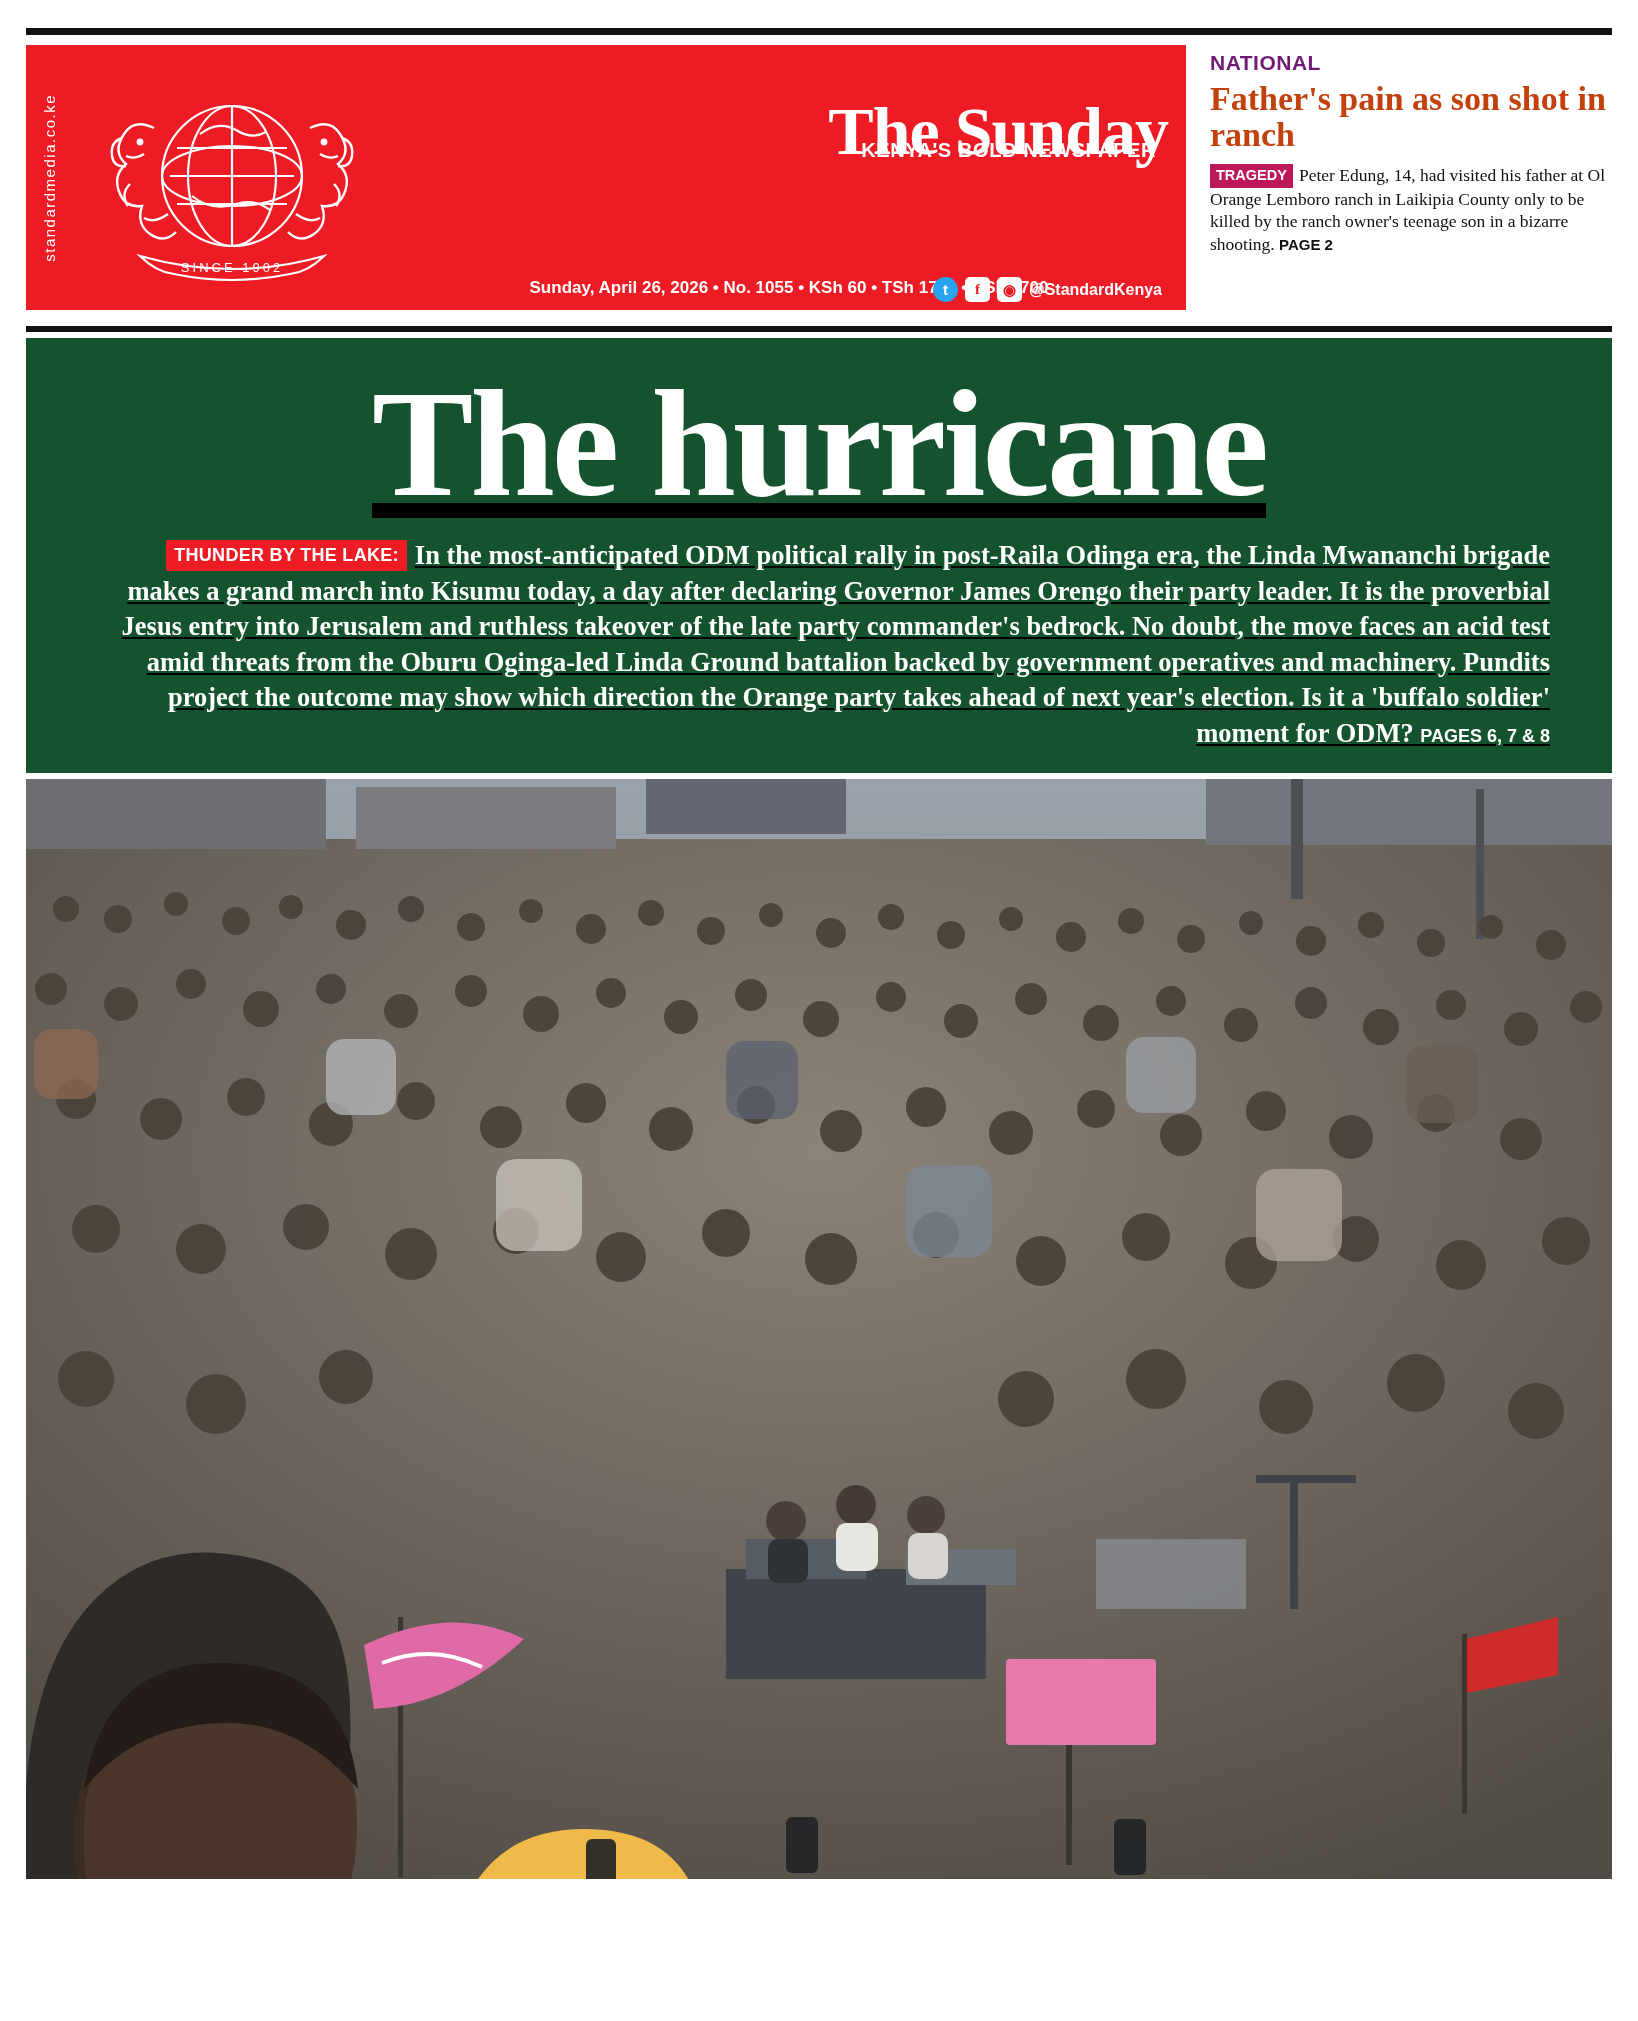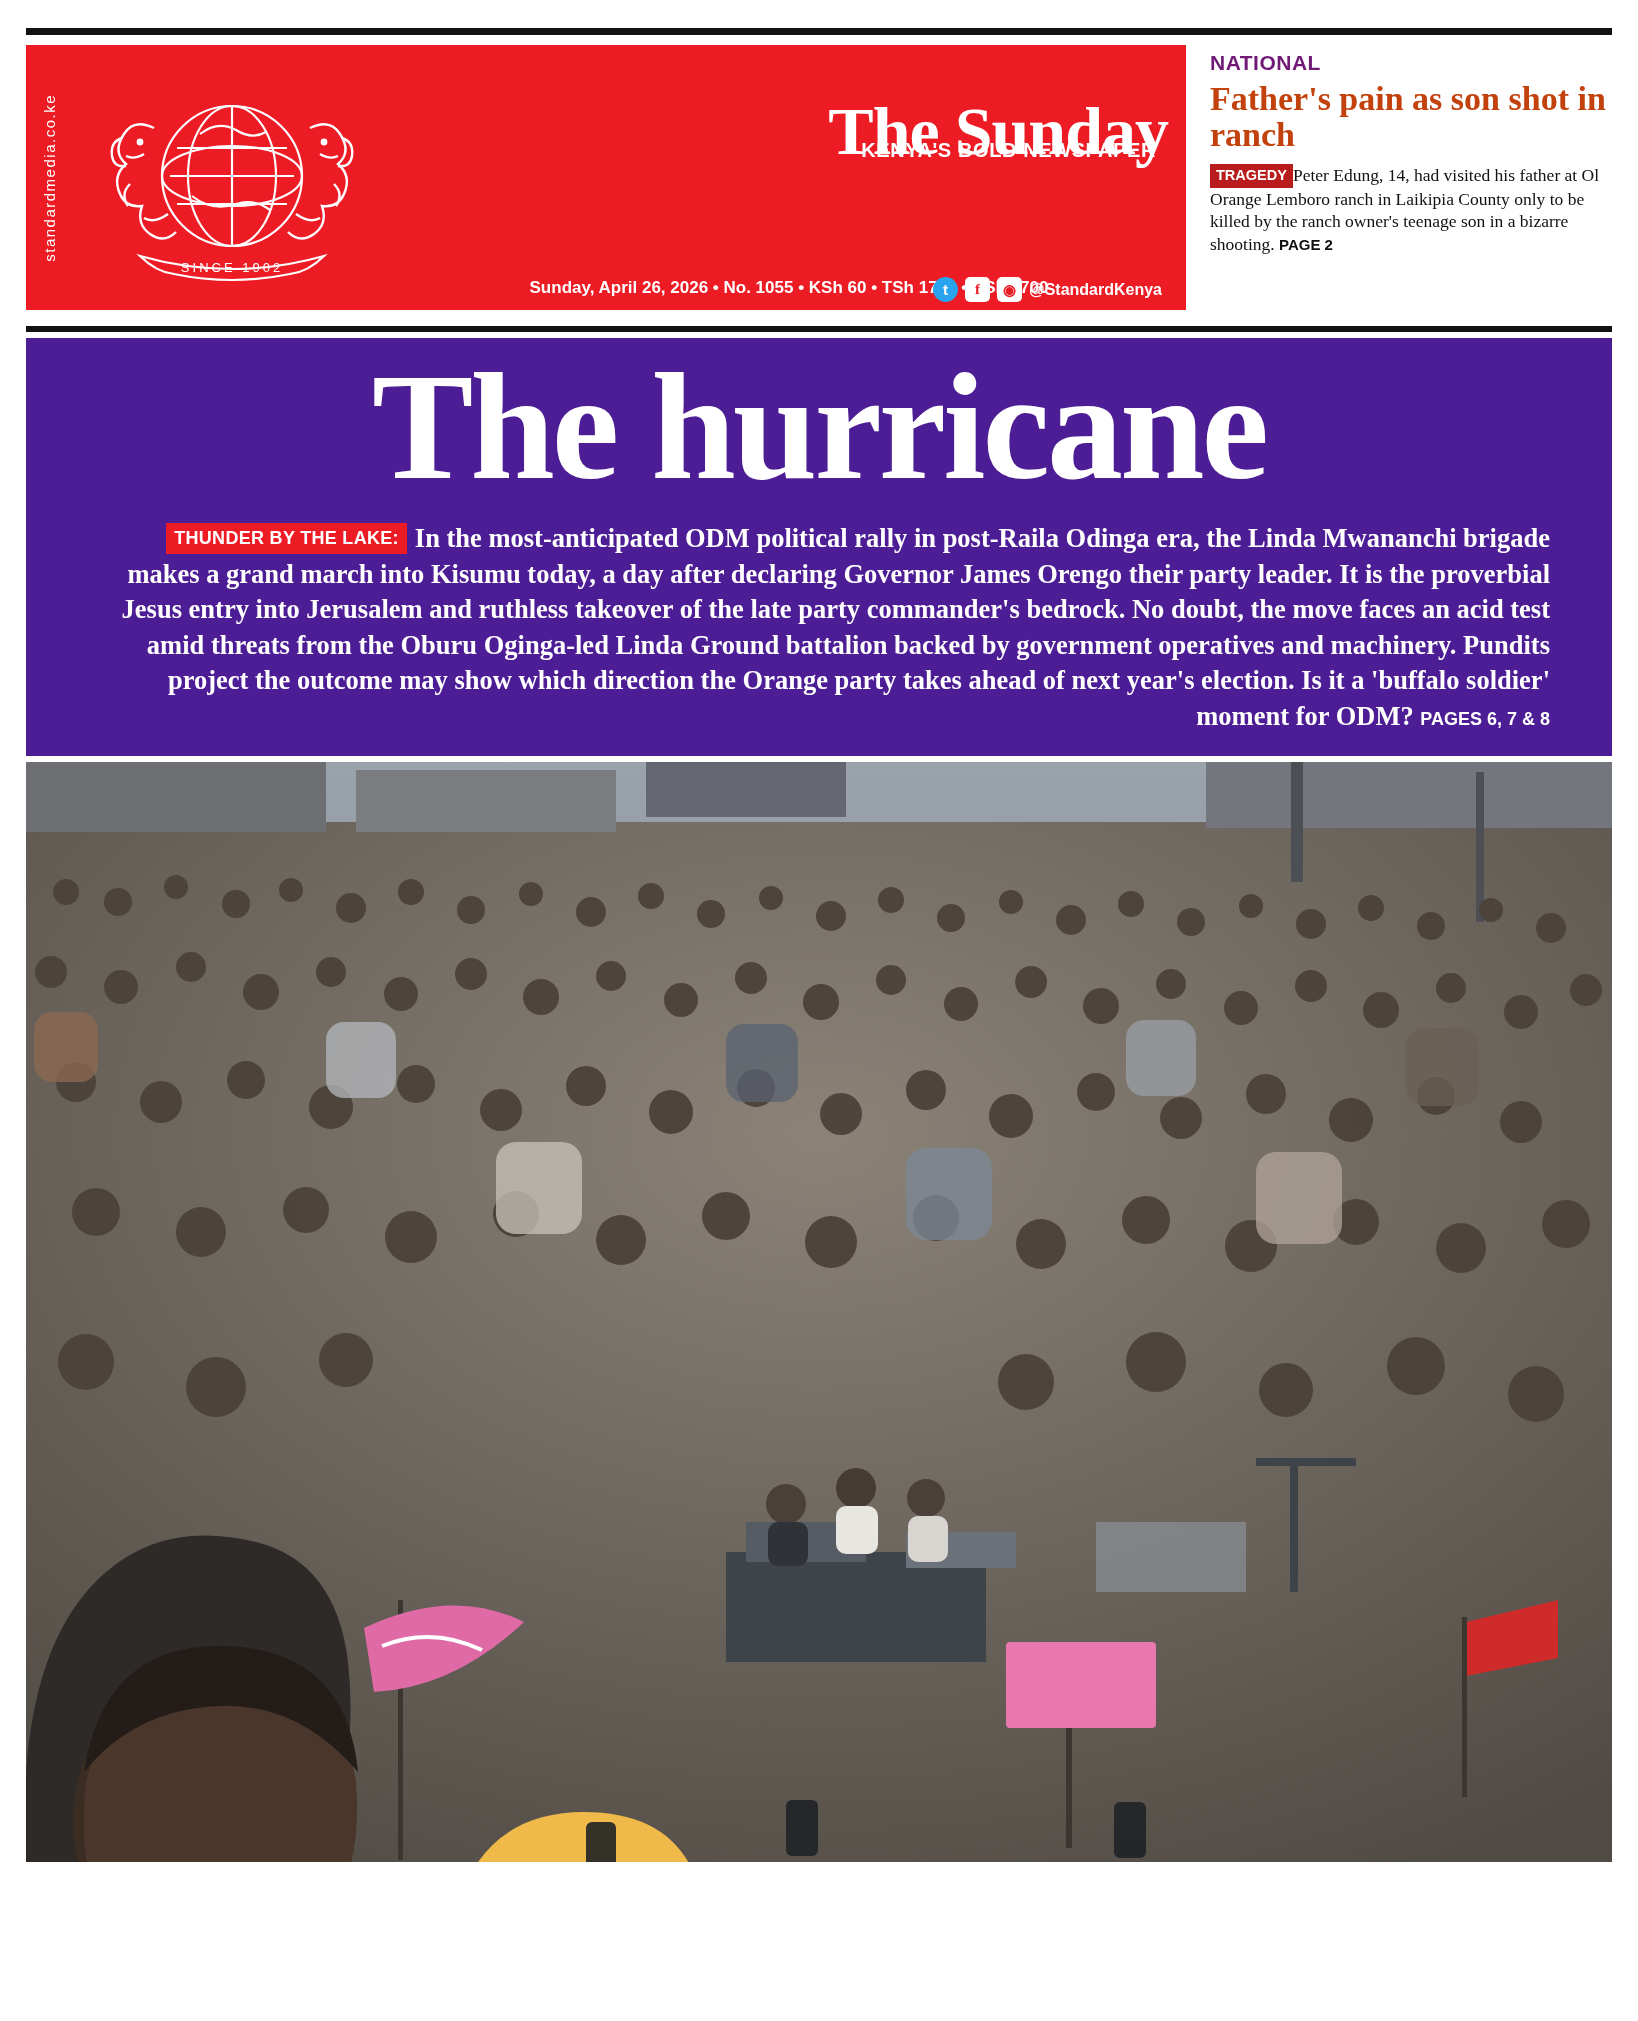--- a/index.html
+++ b/index.html
@@ -156,47 +156,49 @@
     margin-bottom: 12px;
   }
   .teaser-body {
     font-family: "Liberation Serif", serif;
     font-size: 17.5px;
     line-height: 1.28;
     color: #111;
   }
   .tragedy-tag {
     display: inline-block;
-    background: #b91c1c;
+    background: #be185d;
     color: #fff;
     font-family: "Liberation Sans", sans-serif;
     font-weight: bold;
     font-size: 14.5px;
     padding: 2px 6px 3px;
+    margin-right: 6px;
     vertical-align: 1px;
   }
   .page-ref {
     font-family: "Liberation Sans", sans-serif;
     font-weight: bold;
     font-size: 15px;
   }
 
   
   .mid-rule {
     height: 6px;
     background: #111;
     margin-top: 16px;
   }
 
   
   .hero {
     margin-top: 6px;
-    background: #4c1d95;
-    padding: 5px 34px 16px;
+    background: #14532d;
+    padding: 22px 34px 16px;
     position: relative;
+    text-decoration: underline;
   }
   .hero-title {
     font-family: "Liberation Serif", serif;
     font-weight: bold;
     color: #fff;
     font-size: 152px;
     line-height: 1;
     text-align: center;
     letter-spacing: -3px;
     margin: 8px 0 18px;

